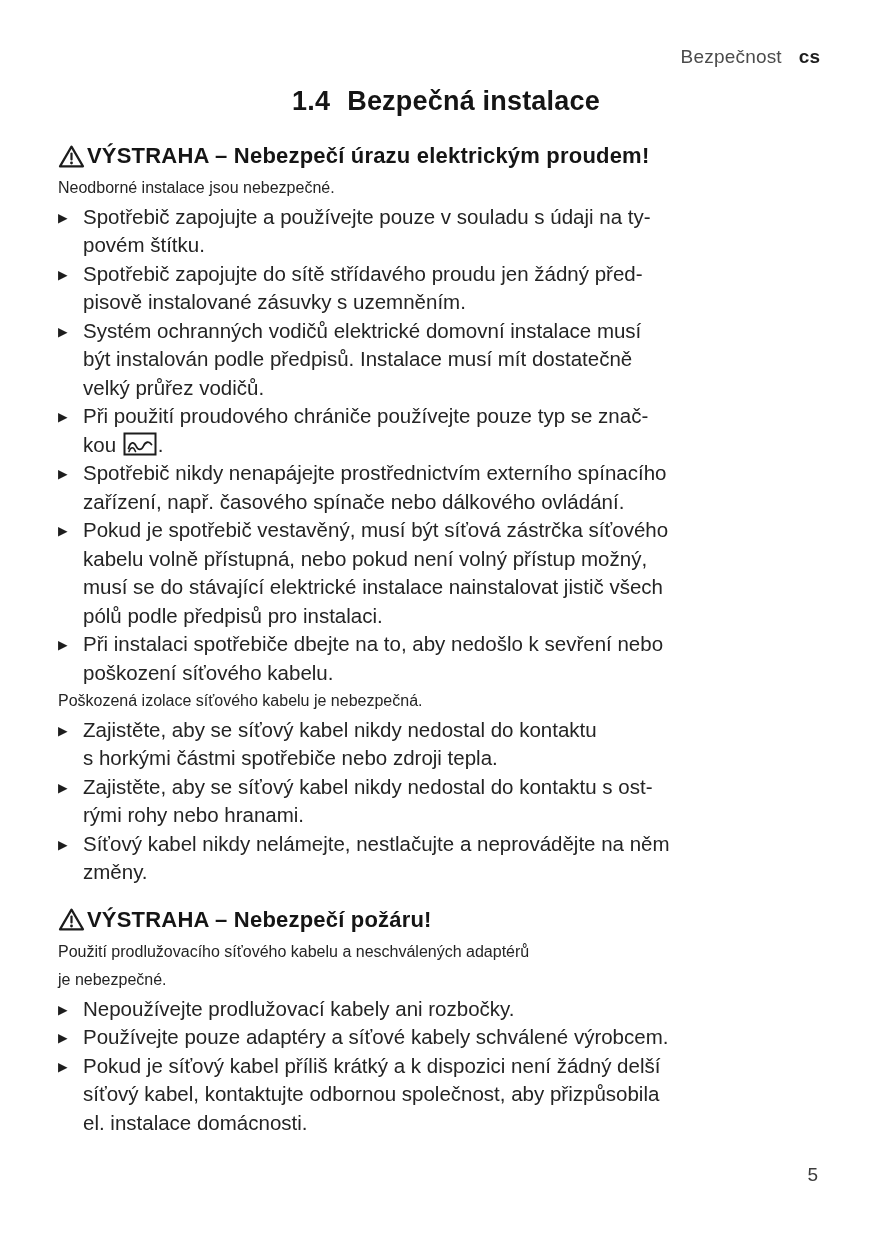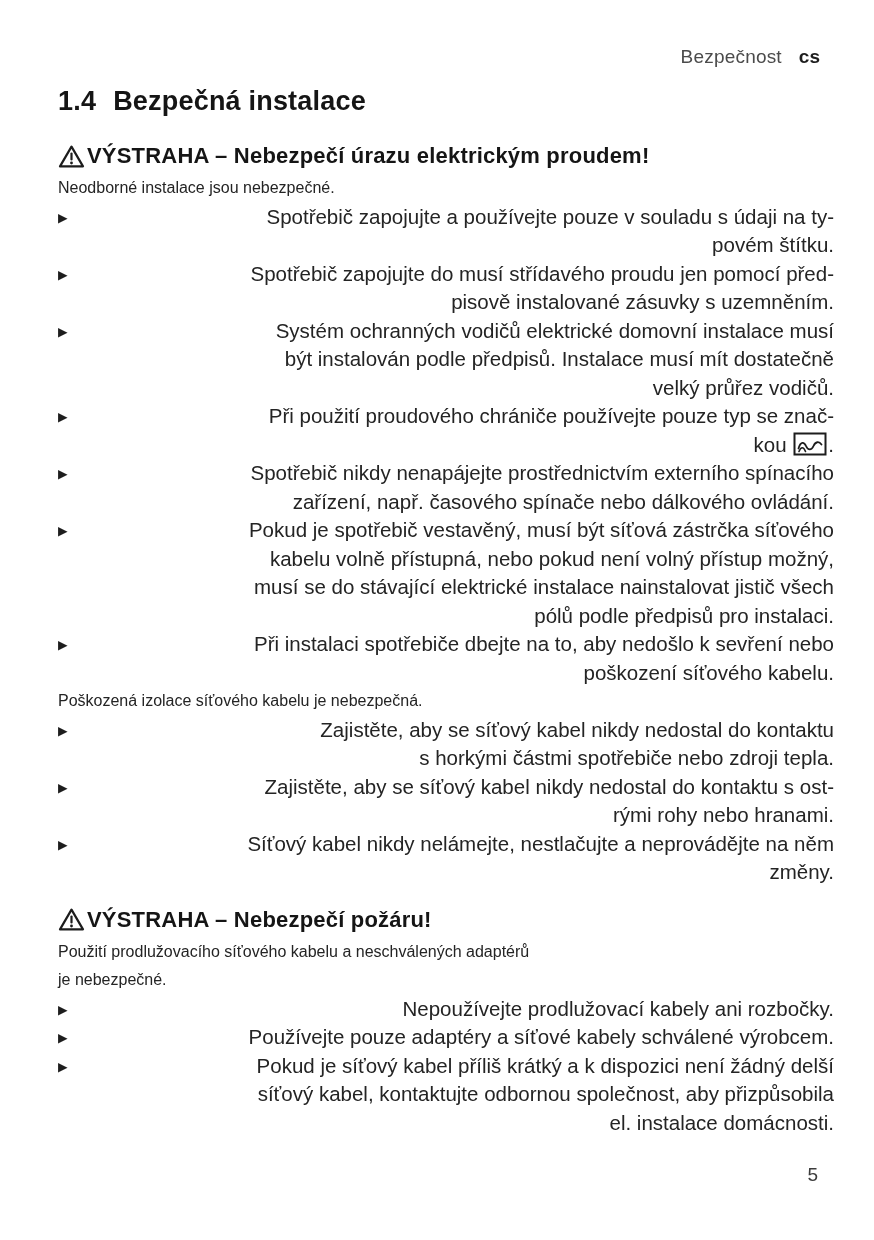--- a/index.html
+++ b/index.html
@@ -13,36 +13,36 @@
     padding:86px 40px 0 58px;
   }
   .header{
     position:absolute;top:46px;right:54px;
     display:flex;align-items:baseline;gap:17px;
   }
   .hdr-section{font-size:19px;color:#4b4b4b;letter-spacing:.2px;}
   .hdr-lang{font-size:19px;font-weight:bold;color:#1d1d1d;}
   h1.title{
     margin:0 0 26px 0;font-size:27px;font-weight:bold;color:#151515;
-    display:flex;gap:17px;letter-spacing:.2px;
+    display:flex;gap:17px;letter-spacing:.2px;justify-content:center;
   }
   .warn-head{display:flex;align-items:center;gap:2px;margin:24px 0 5px 0;}
   .warn-head.second{margin-top:20px;}
   .warn-title{font-size:22px;font-weight:bold;color:#151515;letter-spacing:.2px;}
   .warn-icon{flex:none;display:block;}
   .body-text{
     font-size:16px;line-height:28.5px;margin:0;white-space:pre-line;color:#242424;
   }
   ul.bullets{list-style:none;margin:0;padding:0;}
   li.bullet{display:flex;font-size:20.5px;line-height:28.5px;color:#242424;}
   .marker{
     flex:none;width:25px;font-size:12.5px;line-height:28.5px;color:#1d1d1d;
     transform:translateY(.5px);
   }
-  .bt{white-space:pre-line;flex:1;text-align:right;}
+  .bt{white-space:pre-line;flex:1;}
   .rcd-icon{vertical-align:-4px;margin:0 1px;}
   .page-number{
     position:absolute;top:1164px;right:56px;font-size:19px;color:#3c3c3c;
   }
 </style>
 </head>
 <body>
 
 <div class="page">
 
@@ -68,21 +68,21 @@
   <p class="body-text">Neodborné instalace jsou nebezpečné.</p>
 
   <ul class="bullets">
     <li class="bullet">
       <span class="marker">▶</span>
       <span class="bt">Spotřebič zapojujte a používejte pouze v souladu s údaji na ty-
 povém štítku.</span>
     </li>
     <li class="bullet">
       <span class="marker">▶</span>
-      <span class="bt">Spotřebič zapojujte do musí střídavého proudu jen pomocí před-
+      <span class="bt">Spotřebič zapojujte do sítě střídavého proudu jen žádný před-
 pisově instalované zásuvky s uzemněním.</span>
     </li>
     <li class="bullet">
       <span class="marker">▶</span>
       <span class="bt">Systém ochranných vodičů elektrické domovní instalace musí
 být instalován podle předpisů. Instalace musí mít dostatečně
 velký průřez vodičů.</span>
     </li>
     <li class="bullet">
       <span class="marker">▶</span>

